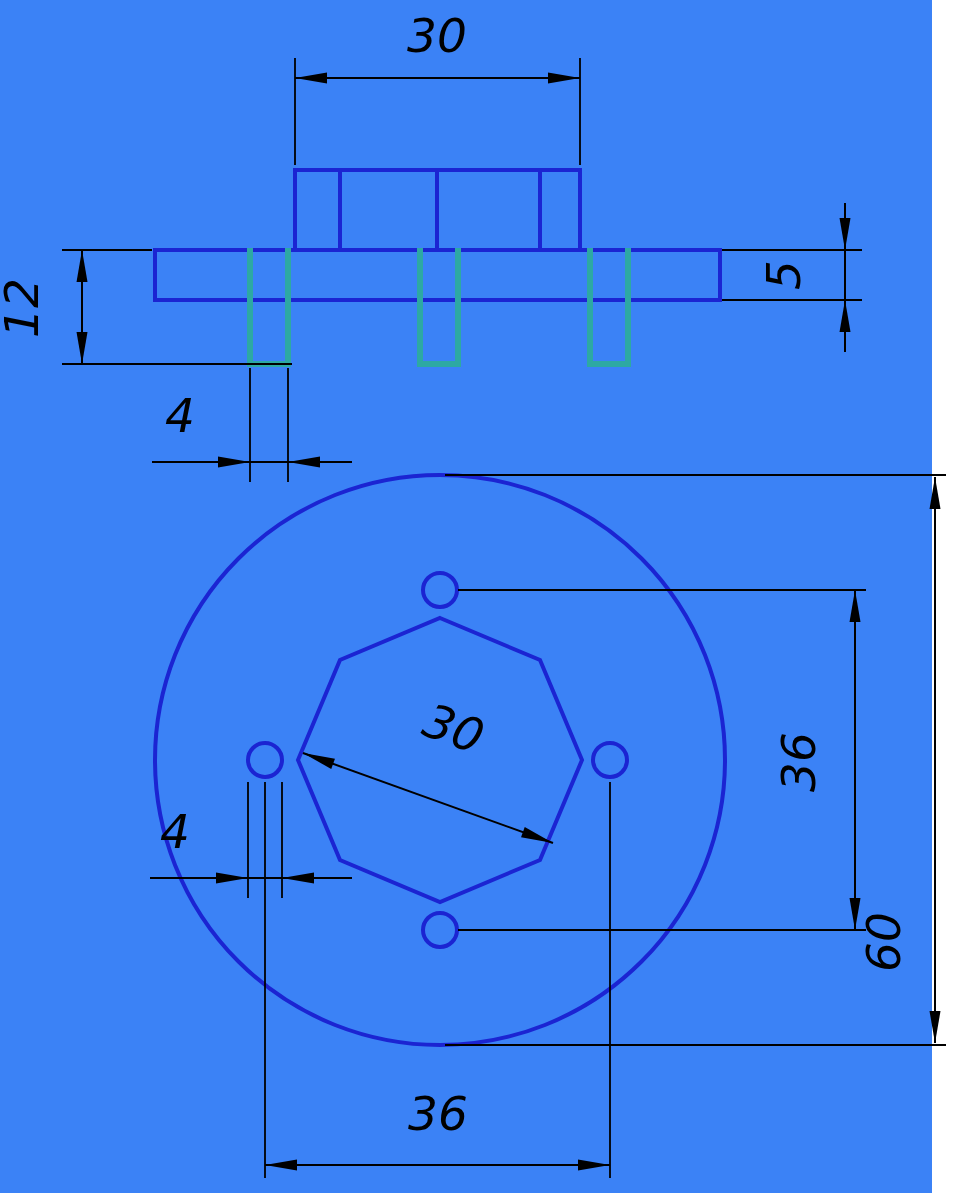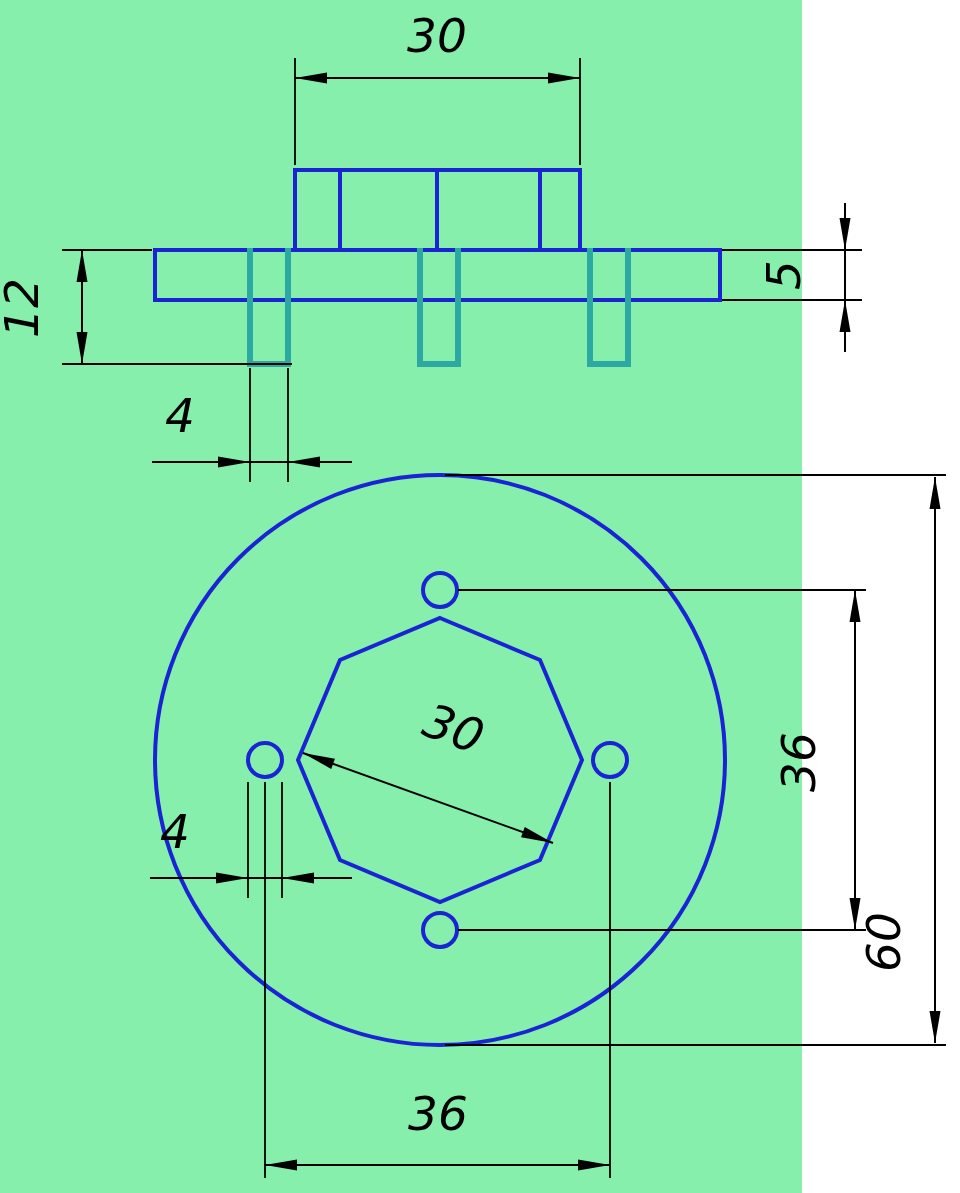--- a/index.html
+++ b/index.html
@@ -1,16 +1,16 @@
 <!DOCTYPE html>
 <html><head>
 <meta charset="utf-8">
 <style>
   html,body{margin:0;padding:0;background:#ffffff;}
-  .stage{width:802px;height:1193px;position:relative;background:#86efac;}
+  .stage{width:932px;height:1193px;position:relative;background:#3b82f6;}
   svg{display:block;}
   .blue{stroke:#1b24d2;stroke-width:4;fill:none;stroke-linejoin:miter;}
   .teal{stroke:#2da9a3;stroke-width:6;fill:none;stroke-linejoin:miter;}
   .dim{stroke:#000000;stroke-width:2;fill:none;}
   .ext{stroke:#000000;stroke-width:1.8;fill:none;}
   text.dimtxt{font-family:"DejaVu Sans",sans-serif;font-style:italic;font-size:47px;fill:#000;text-anchor:middle;}
 </style>
 </head>
 <body>
 

